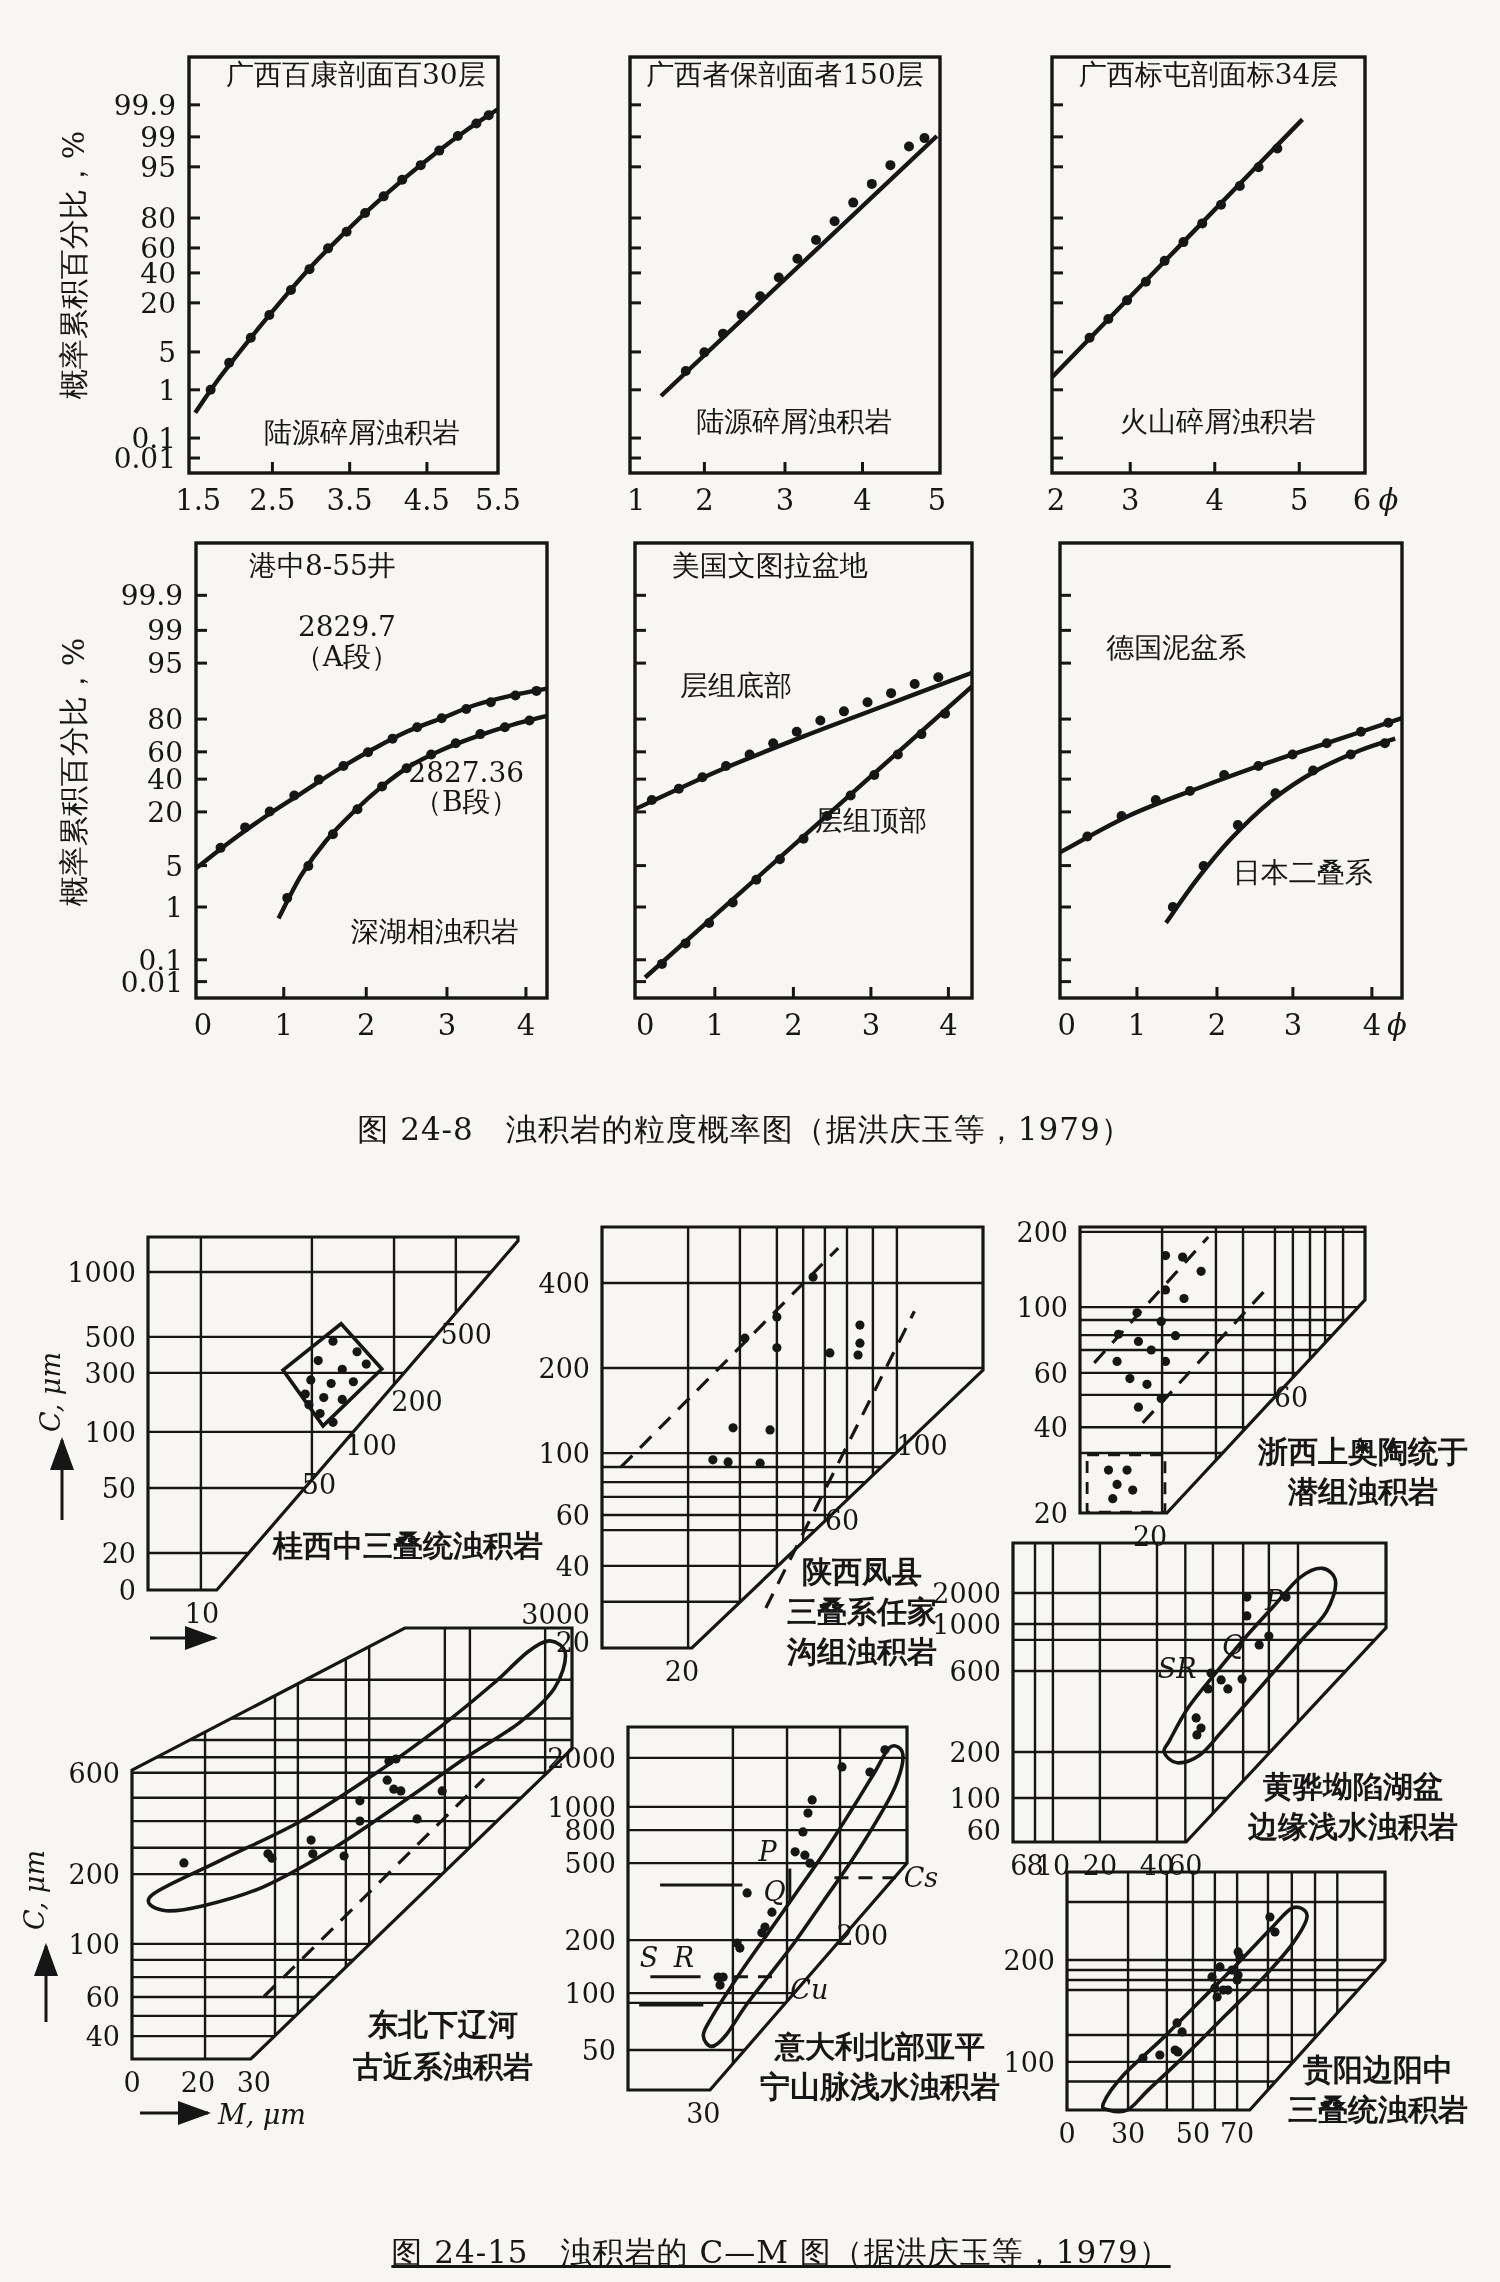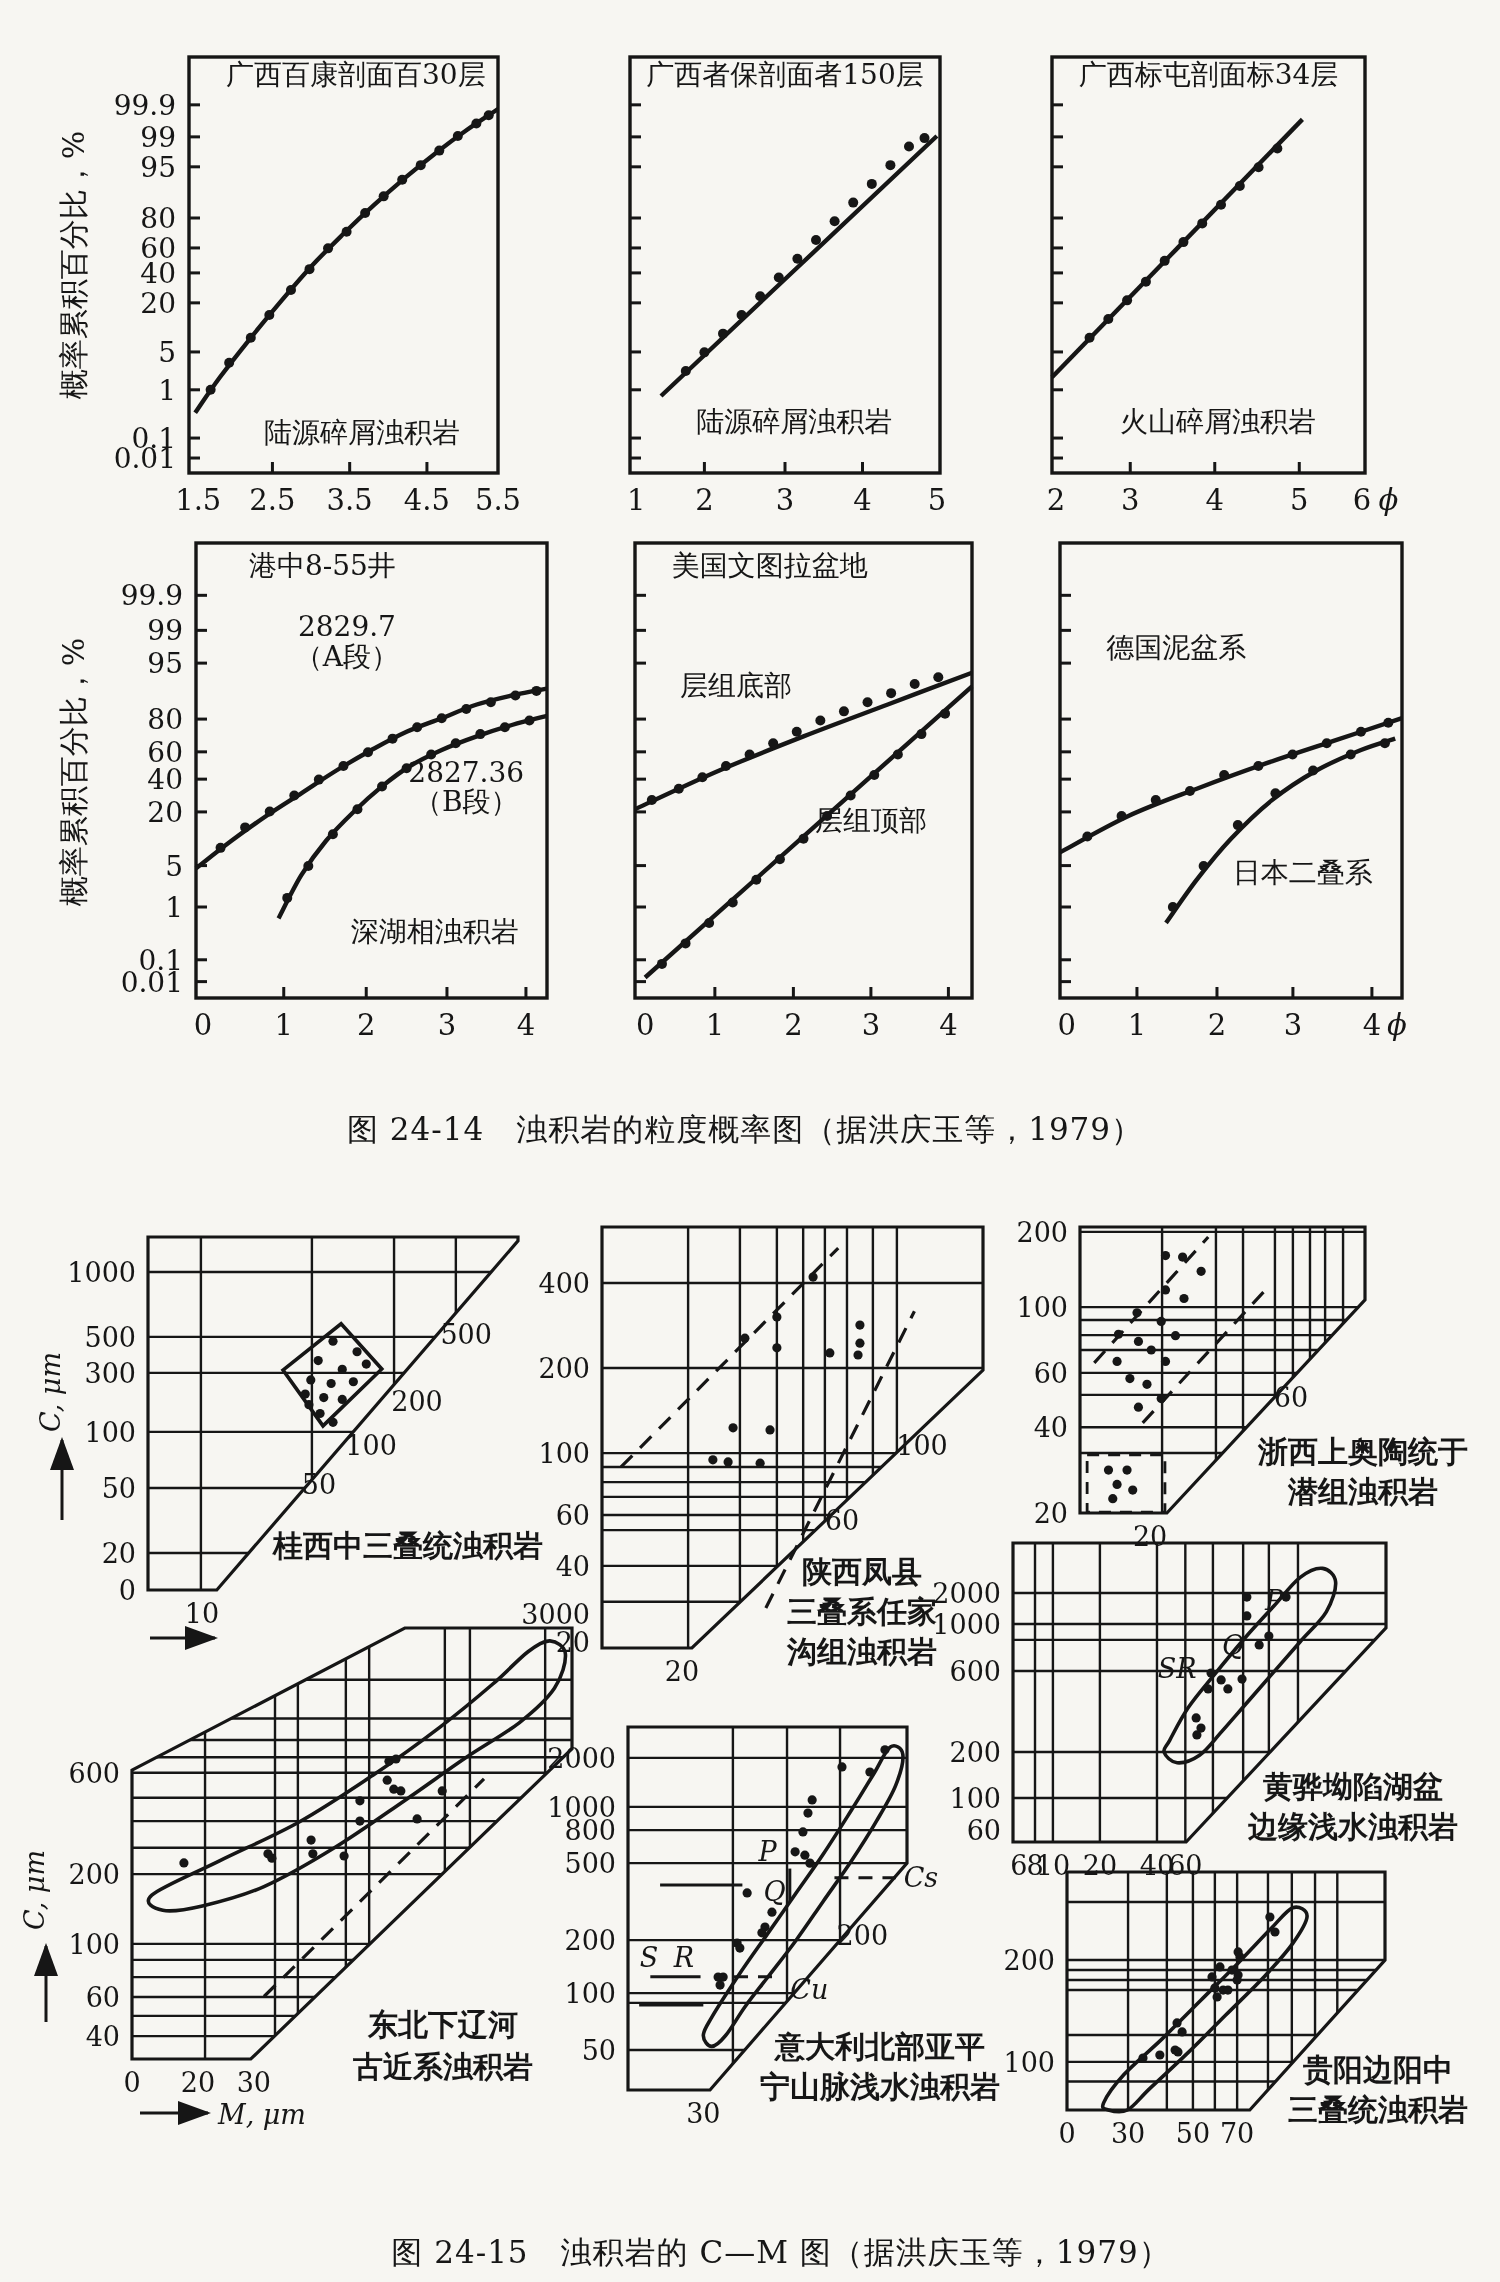--- a/index.html
+++ b/index.html
@@ -674,15 +674,15 @@
       <text x="1378" y="2080" font-size="30" text-anchor="middle" fill="#161616" font-weight="600">贵阳边阳中</text>
       <text x="1378" y="2120" font-size="30" text-anchor="middle" fill="#161616" font-weight="600">三叠统浊积岩</text>
       <text x="60" y="1392" font-size="27" text-anchor="middle" fill="#161616" font-style="italic" transform="rotate(-90 60 1392)">C, μm</text>
       <text x="44" y="1890" font-size="27" text-anchor="middle" fill="#161616" font-style="italic" transform="rotate(-90 44 1890)">C, μm</text>
       <text x="262" y="2124" font-size="27" text-anchor="middle" fill="#161616" font-style="italic">M, μm</text>
       <line x1="62" y1="1520" x2="62" y2="1440" stroke="#161616" stroke-width="3" marker-end="url(#ah)"></line>
       <line x1="150" y1="1638" x2="215" y2="1638" stroke="#161616" stroke-width="3" marker-end="url(#ah)"></line>
       <line x1="46" y1="2022" x2="46" y2="1946" stroke="#161616" stroke-width="3" marker-end="url(#ah)"></line>
       <line x1="140" y1="2113" x2="208" y2="2113" stroke="#161616" stroke-width="3" marker-end="url(#ah)"></line>
     </svg>
-  <div class="caption" id="cap14" style="left: 745px; top: 1130px;">图 24-14　浊积岩的粒度概率图（据洪庆玉等，1979）</div>
-  <div class="caption" id="cap15" style="left: 781px; top: 2253px;">图 24-15　浊积岩的 C—M 图（据洪庆玉等，1979）</div>
+  <div class="caption" id="cap14" style="left: 745px; top: 1130px;">图 24-8　浊积岩的粒度概率图（据洪庆玉等，1979）</div>
+  <div class="caption" id="cap15" style="left: 781px; top: 2253px; text-decoration: underline;">图 24-15　浊积岩的 C—M 图（据洪庆玉等，1979）</div>
 </div>
 
 </body></html>

